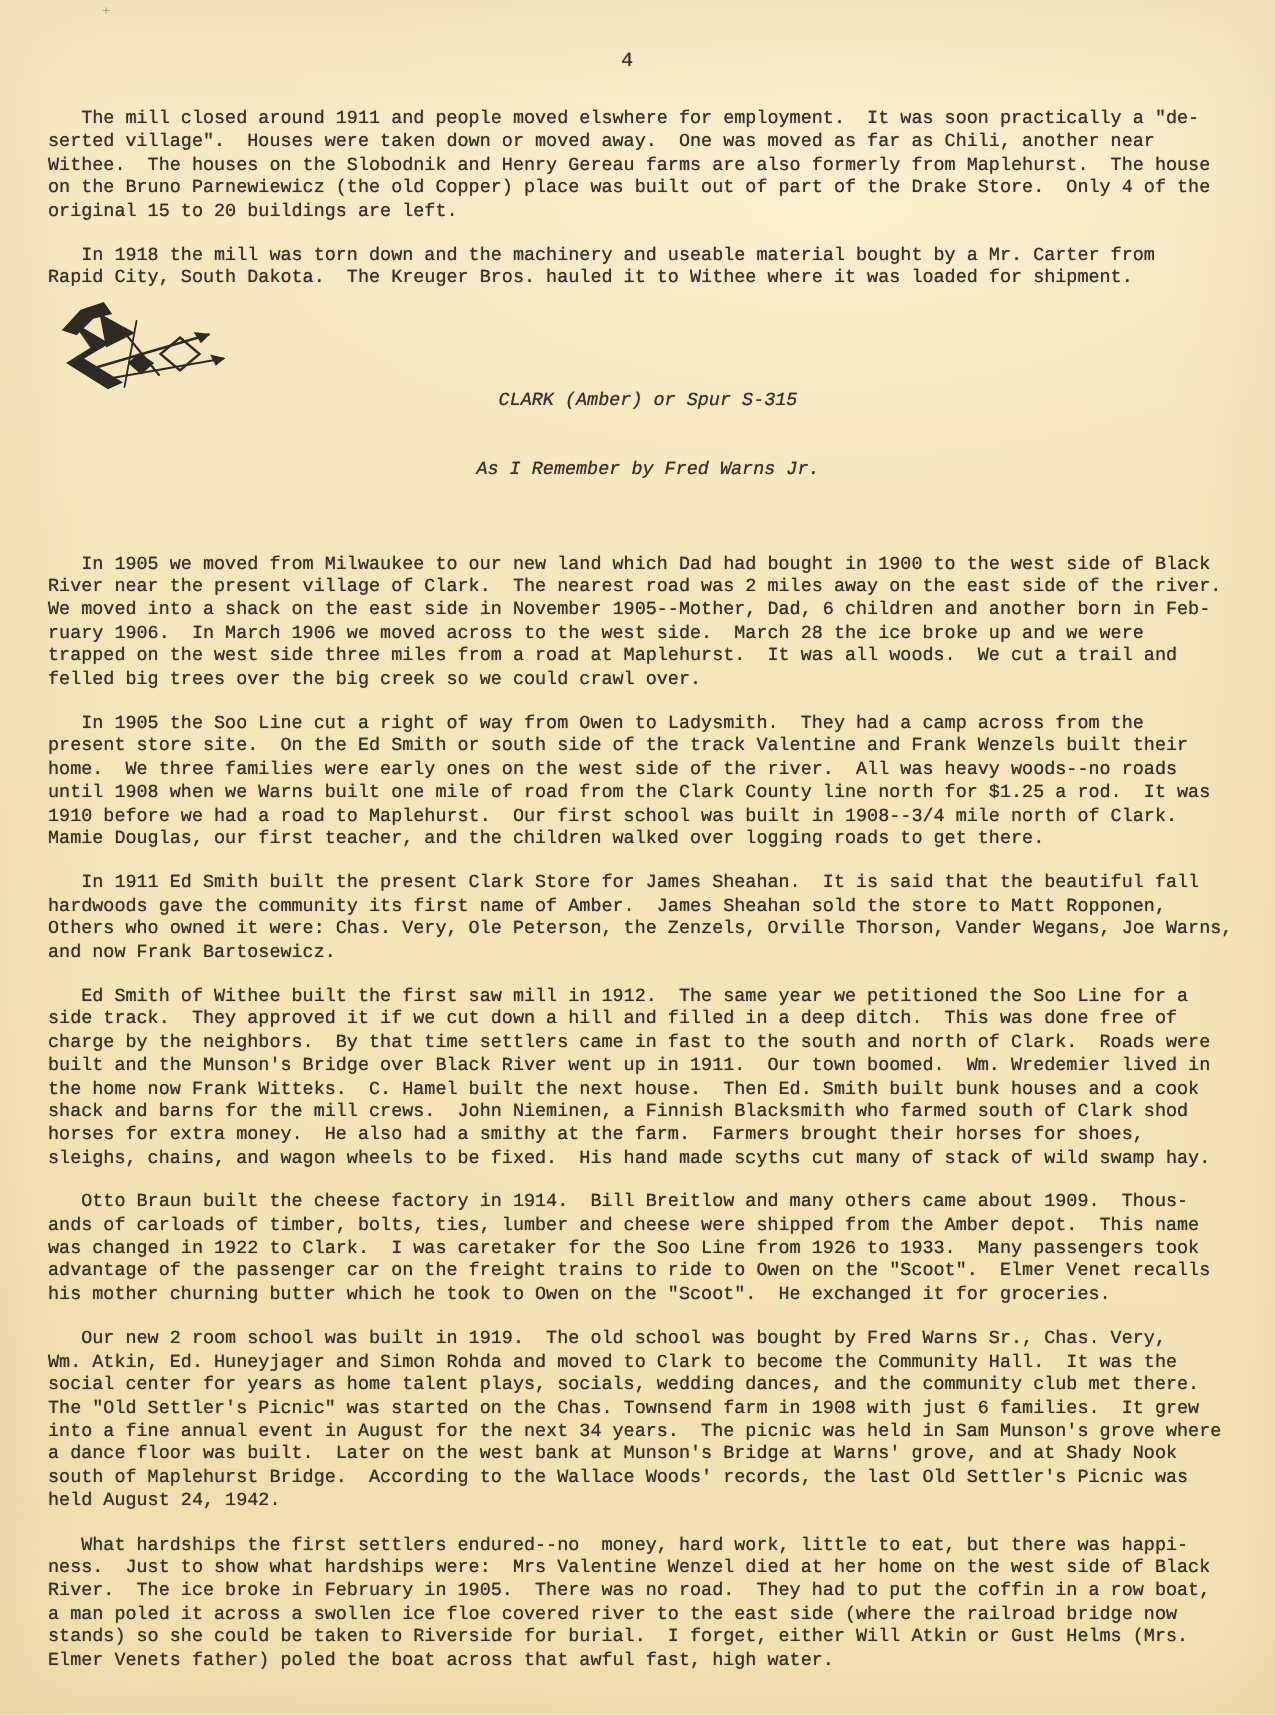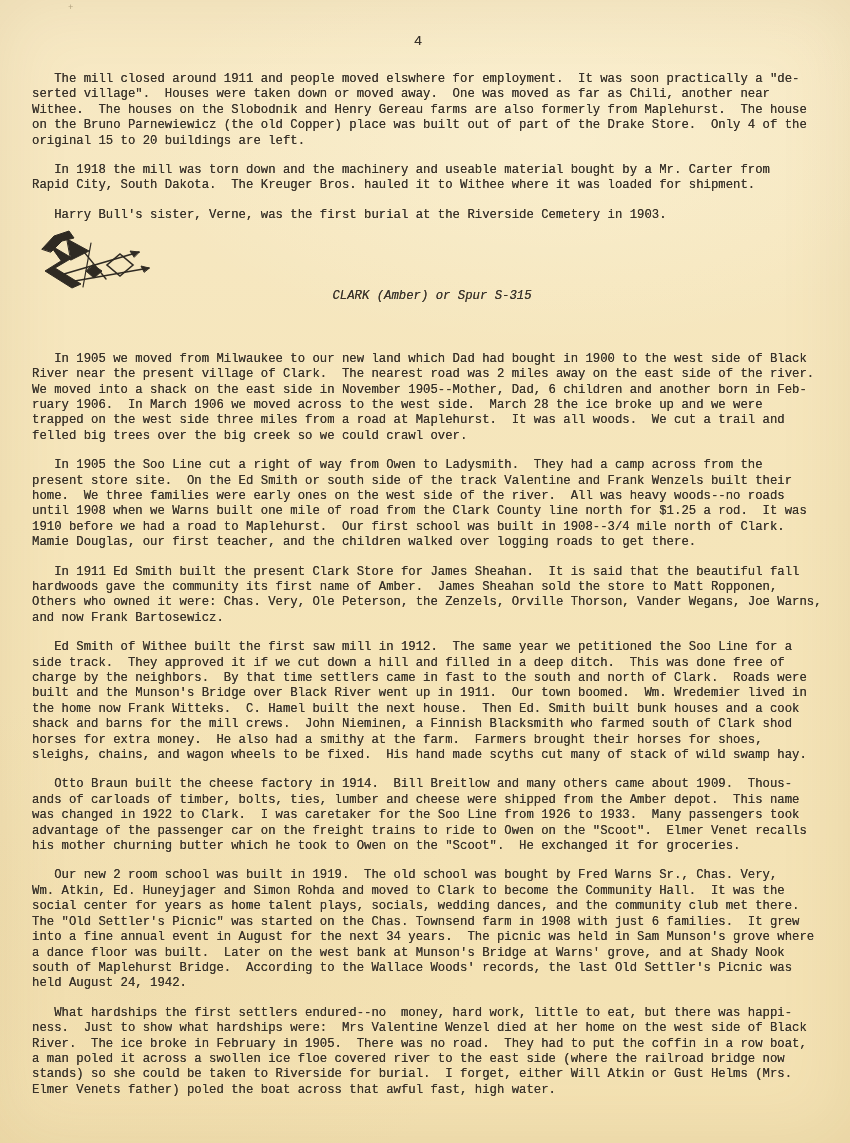--- a/index.html
+++ b/index.html
@@ -87,39 +87,39 @@
 
   <div class="content">
 
     <div class="para">   The mill closed around 1911 and people moved elswhere for employment.  It was soon practically a "de-
 serted village".  Houses were taken down or moved away.  One was moved as far as Chili, another near
 Withee.  The houses on the Slobodnik and Henry Gereau farms are also formerly from Maplehurst.  The house
 on the Bruno Parnewiewicz (the old Copper) place was built out of part of the Drake Store.  Only 4 of the
 original 15 to 20 buildings are left.</div>
     <div class="para">   In 1918 the mill was torn down and the machinery and useable material bought by a Mr. Carter from
 Rapid City, South Dakota.  The Kreuger Bros. hauled it to Withee where it was loaded for shipment.</div>
-    <div class="para">   Harry Bull's sister, Verne, was the first burial at the Riverside Cemetery in 1903.</div>
 
     <div class="heading-block">
       <svg class="doodle" viewBox="0 0 132 68" xmlns="http://www.w3.org/2000/svg" aria-hidden="true">
         <g fill="#2f2a23" stroke="#2f2a23">
           <path d="M6,22 L18,9 L33,4 L38,11 L26,14 L15,25 Z" stroke-width="1"></path>
           <path d="M14,18 L36,31 L19,41 L45,57 L36,61 L9,44 L25,34 Z" stroke-width="1"></path>
           <path d="M31,12 L53,24 L35,33 Z" stroke-width="1"></path>
           <path d="M57,38 L66,44 L58,51 L50,44 Z" stroke-width="1"></path>
           <line x1="28" y1="47" x2="103" y2="25" stroke-width="1.6" fill="none"></line>
           <path d="M103,25 l-9,-1 l4,6 z" stroke-width="1"></path>
           <line x1="33" y1="55" x2="113" y2="41" stroke-width="1.4" fill="none"></line>
           <path d="M113,41 l-8,-2 l3,6 z" stroke-width="1"></path>
           <path d="M84,27 L97,38 L84,49 L71,38 Z" fill="none" stroke-width="1.6"></path>
           <line x1="44" y1="20" x2="70" y2="52" stroke-width="1.4" fill="none"></line>
           <line x1="55" y1="16" x2="47" y2="60" stroke-width="1.2" fill="none"></line>
         </g>
       </svg>
       <span class="heading-line">CLARK (Amber) or Spur S-315</span>
+      <span class="heading-line">As I Remember by Fred Warns Jr.</span>
     </div>
 
     <div class="para">   In 1905 we moved from Milwaukee to our new land which Dad had bought in 1900 to the west side of Black
 River near the present village of Clark.  The nearest road was 2 miles away on the east side of the river.
 We moved into a shack on the east side in November 1905--Mother, Dad, 6 children and another born in Feb-
 ruary 1906.  In March 1906 we moved across to the west side.  March 28 the ice broke up and we were
 trapped on the west side three miles from a road at Maplehurst.  It was all woods.  We cut a trail and
 felled big trees over the big creek so we could crawl over.</div>
     <div class="para">   In 1905 the Soo Line cut a right of way from Owen to Ladysmith.  They had a camp across from the
 present store site.  On the Ed Smith or south side of the track Valentine and Frank Wenzels built their

